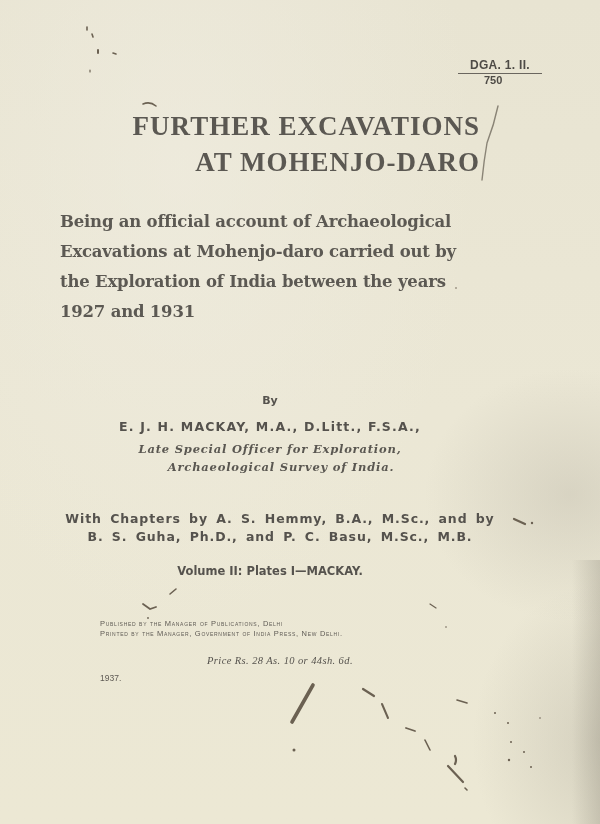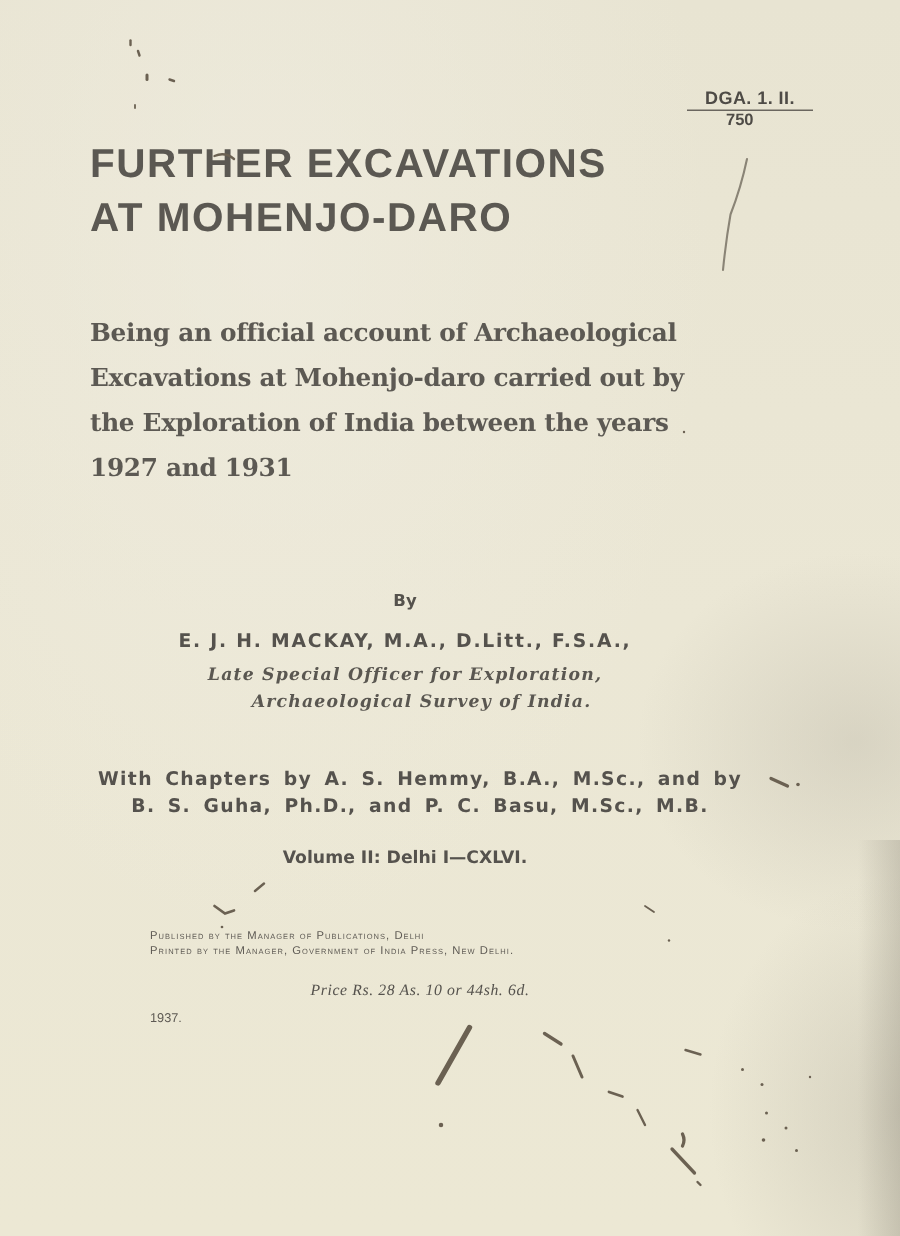--- a/index.html
+++ b/index.html
@@ -24,22 +24,22 @@
     }
     .catalog {
       position: absolute; left: 419px; top: 58px; width: 84px;
       font-family: Liberation Sans, sans-serif; font-weight: bold;
       font-size: 12px; color: #4e4b46; text-align: center; margin-left: 39px;
     }
     .catalog .top { border-bottom: 1px solid #6a665f; padding-bottom: 1px; letter-spacing: 0.3px; }
     .catalog .num { font-size: 11px; padding-left: 26px; text-align: left; margin-top: 0px; }
 
     .title {
-      position: absolute; left: 60px; width: 420px; top: 91px;
-      text-align: left; font-family: Liberation Sans, sans-serif;
+      position: absolute; left: 60px; width: 420px; top: 108px;
+      text-align: right; font-family: Liberation Serif, serif;
       font-size: 27px; line-height: 36px; color: #5b5852; letter-spacing: 1px;
       font-weight: bold;
     }
     .subtitle {
       position: absolute; left: 60px; width: 420px; top: 207px;
       text-align: left; font-family: "DejaVu Serif", serif;
       font-size: 16.5px; line-height: 30px; color: #5c5953; font-weight: bold;
       letter-spacing: -0.2px;
     }
     .by {
@@ -112,21 +112,21 @@
   <div class="affil">
     <div>Late Special Officer for Exploration,</div>
     <div class="l2">Archaeological Survey of India.</div>
   </div>
 
   <div class="chapters">
     <div>With Chapters by A. S. Hemmy, B.A., M.Sc., and by</div>
     <div>B. S. Guha, Ph.D., and P. C. Basu, M.Sc., M.B.</div>
   </div>
 
-  <div class="volume">Volume II: Delhi I—CXLVI.</div>
+  <div class="volume">Volume II: Plates I—MACKAY.</div>
 
   <div class="imprint">
     <div>Published by the Manager of Publications, Delhi</div>
     <div>Printed by the Manager, Government of India Press, New Delhi.</div>
     <div class="year">1937.</div>
   </div>
   <div class="price">Price Rs. 28 As. 10 or 44sh. 6d.</div>
 
   <svg class="marks" viewBox="0 0 600 824" xmlns="http://www.w3.org/2000/svg">
     <g stroke="#6b6152" stroke-linecap="round" fill="none">

